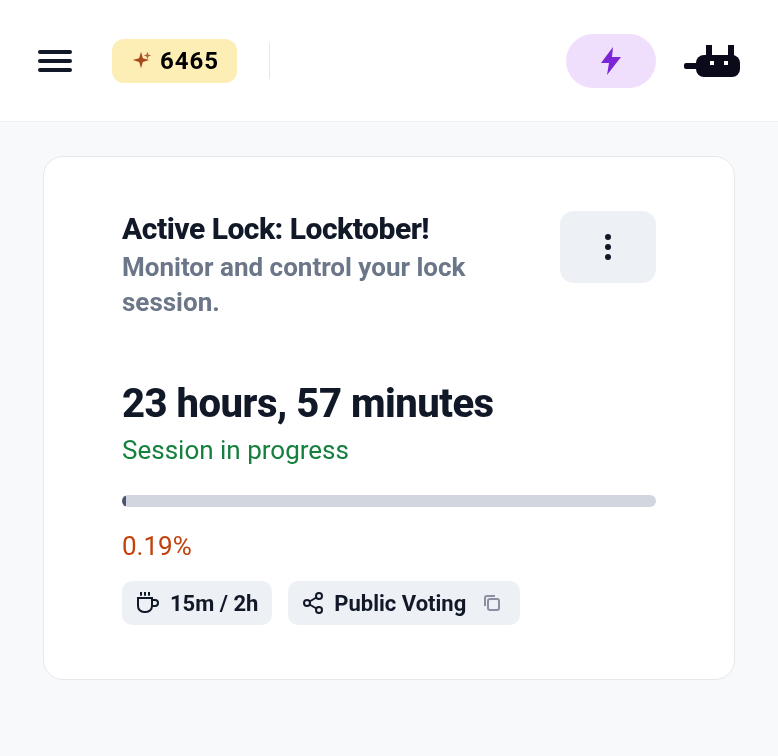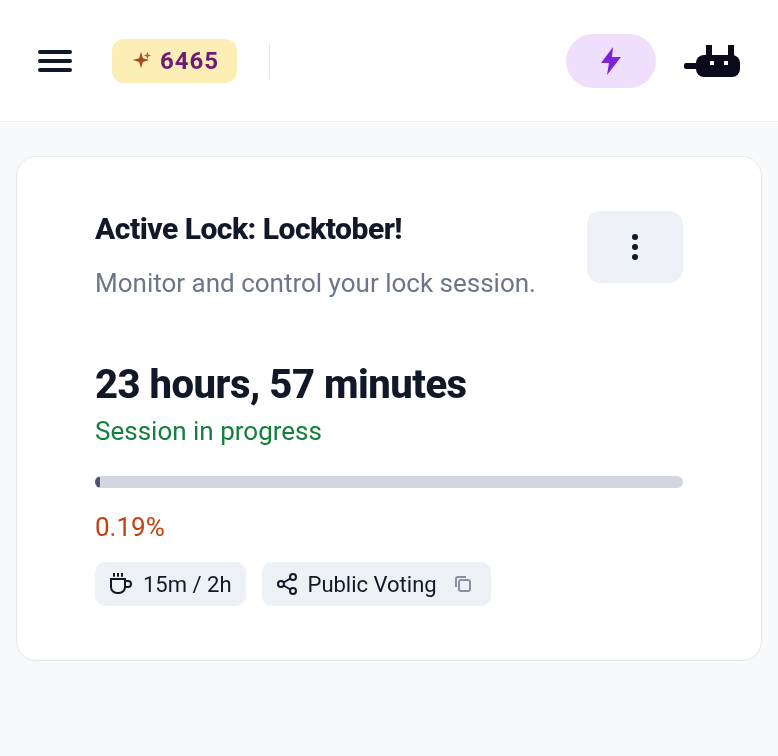--- a/index.html
+++ b/index.html
@@ -35,21 +35,21 @@
       display: inline-flex;
       align-items: center;
       padding: 0 18px;
       cursor: pointer;
     }
     .points-pill svg { display: block; }
     .points-pill .value {
       margin-left: 8px;
       font-size: 24px;
       font-weight: 700;
-      color: #701a75;
+      color: #000000;
       letter-spacing: 1px;
     }
     .divider-vert {
       margin-left: 32px;
       width: 1px;
       height: 36px;
       background: #e6e8ee;
     }
     .spacer { flex: 1; }
     .bolt-btn {
@@ -64,44 +64,44 @@
     }
     .bolt-btn svg { display: block; }
     .avatar {
       margin-left: 28px;
       width: 58px;
       height: 36px;
       cursor: pointer;
     }
     .avatar svg { display: block; }
     .page {
-      padding: 34px 16px 0;
+      padding: 34px 43px 0;
     }
     .card {
       background: #ffffff;
       border: 1px solid #e6e8ee;
       border-radius: 20px;
       padding: 54px 78px 54px;
     }
     .card-header {
       display: flex;
       align-items: flex-start;
       justify-content: space-between;
       gap: 24px;
     }
     .card-title {
       font-size: 30px;
       font-weight: 800;
       color: #111827;
       letter-spacing: -0.5px;
     }
     .card-subtitle {
-      margin-top: 20px;
+      margin-top: 4px;
       font-size: 26px;
-      font-weight: 400;
+      font-weight: 700;
       color: #6b7688;
       line-height: 1.35;
     }
     .more-btn {
       width: 96px;
       height: 72px;
       background: #edf0f5;
       border-radius: 14px;
       display: flex;
       align-items: center;
@@ -154,21 +154,21 @@
       border-radius: 10px;
       height: 44px;
       padding: 0 14px;
       display: inline-flex;
       align-items: center;
       gap: 10px;
     }
     .chip svg { display: block; flex-shrink: 0; }
     .chip .label {
       font-size: 22px;
-      font-weight: 400;
+      font-weight: 700;
       color: #111827;
     }
     .copy-mini {
       width: 28px;
       height: 28px;
       display: inline-flex;
       align-items: center;
       justify-content: center;
       cursor: pointer;
       margin-left: 2px;

